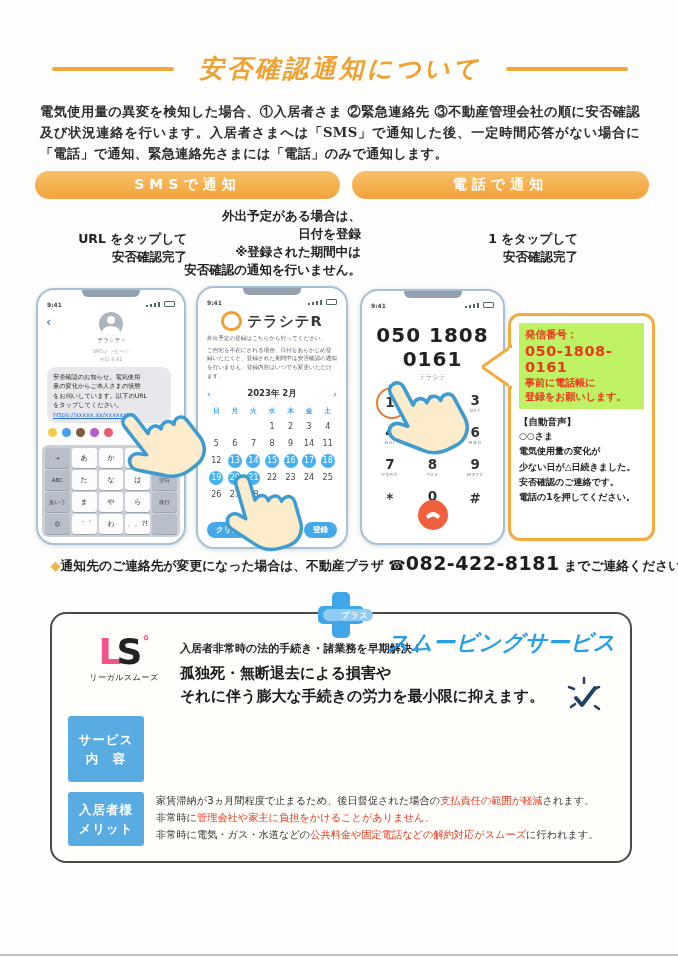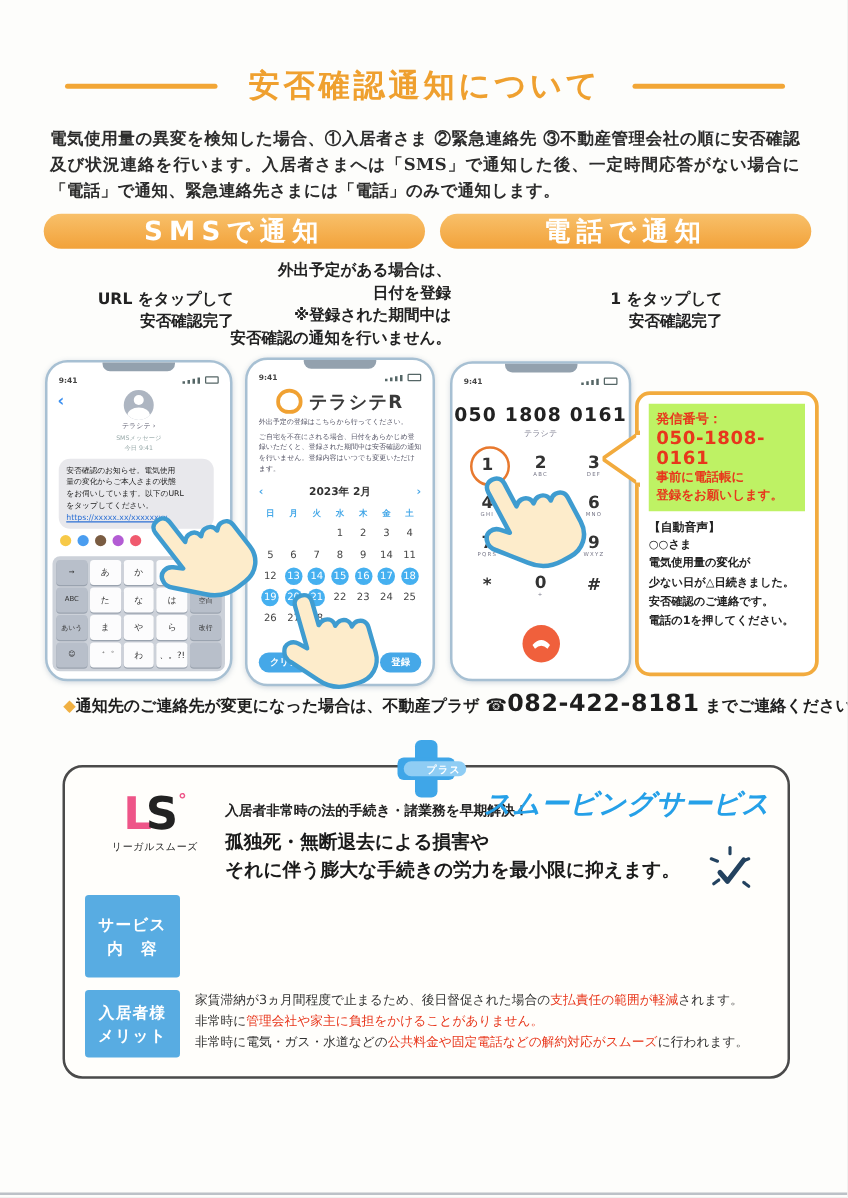--- a/index.html
+++ b/index.html
@@ -1,27 +1,27 @@
 <!DOCTYPE html>
 <html><head>
 <meta charset="utf-8">
 <style>
   html,body{margin:0;padding:0;background:#e8e8e8;}
   .page{position:relative;width:678px;height:958px;background:#fdfdfb;overflow:hidden;
         font-family:"DejaVu Sans",sans-serif;color:#2e2e2e;}
   
-  .title-row{position:absolute;top:52px;left:52px;width:576px;display:flex;align-items:center;gap:25px;}
+  .title-row{position:absolute;top:52px;left:52px;width:576px;display:flex;align-items:center;gap:25px;font-style:italic;}
   .title-line{flex:1;height:4px;background:#f2a636;border-radius:2px;}
   .title-text{color:#efa02f;font-size:25px;font-weight:bold;letter-spacing:3px;font-family:"DejaVu Serif",serif;white-space:nowrap;}
   
   .intro{position:absolute;top:101px;left:40px;width:600px;font-size:13.2px;line-height:1.6;
          font-family:"DejaVu Serif",serif;font-weight:600;color:#2c2c2c;text-align:justify;letter-spacing:.3px;}
   
   .pill{position:absolute;top:171px;height:28px;border-radius:15px;display:flex;align-items:center;justify-content:center;
-        background:linear-gradient(#f8c06a,#f2a23a);color:#fff;font-size:21px;font-weight:bold;letter-spacing:5px;}
+        background:linear-gradient(#f8c06a,#f2a23a);color:#fff;font-size:14px;font-weight:bold;letter-spacing:5px;}
   .pill.sms{left:35px;width:305px;}
   .pill.call{left:352px;width:297px;}
   
   .caption{position:absolute;text-align:right;font-size:12.5px;font-weight:bold;color:#222;line-height:1.45;}
   .caption.c-sms{top:230px;left:22px;width:165px;}
   .caption.c-reg{top:207px;left:181px;width:180px;}
   .caption.c-call{top:230px;left:413px;width:165px;}
   
   .phone{position:absolute;background:#fff;border:2px solid #a7c0d3;border-radius:18px;
          box-shadow:0 1px 4px rgba(90,120,150,.25);}
@@ -63,21 +63,21 @@
   .weekdays,.days{display:grid;grid-template-columns:repeat(7,1fr);text-align:center;}
   .weekdays{margin-top:6px;font-size:6.8px;color:#45a8e8;font-weight:bold;}
   .days{margin-top:2px;}
   .day{height:17px;display:flex;align-items:center;justify-content:center;font-size:8px;color:#444;}
   .day span{width:14px;height:14px;display:flex;align-items:center;justify-content:center;border-radius:50%;}
   .day.sel span{background:#45b0f0;color:#fff;}
   .cal-btns{position:absolute;left:9px;right:9px;bottom:9px;display:flex;justify-content:space-between;}
   .cal-btn{background:#45a8e8;color:#fff;font-size:7.5px;font-weight:bold;border-radius:9px;padding:3px 9px;}
   
   .p3{left:360px;top:289px;width:141px;height:252px;}
-  .call-num{margin-top:13px;text-align:center;font-size:15px;font-weight:bold;color:#222;letter-spacing:1px;}
+  .call-num{margin-top:13px;text-align:center;font-size:20px;font-weight:bold;color:#222;letter-spacing:1px;}
   .caller{text-align:center;font-size:6.5px;color:#889;margin-top:2px;}
   .keypad{width:118px;margin:9px auto 0;display:grid;grid-template-columns:repeat(3,1fr);row-gap:7px;column-gap:10px;}
   .pkey{position:relative;height:25px;display:flex;flex-direction:column;align-items:center;justify-content:center;}
   .pkey .digit{font-size:13.5px;font-weight:bold;color:#333;line-height:1;}
   .pkey .sub{font-size:4.3px;color:#778;letter-spacing:1px;margin-top:1px;}
   .pkey.circled::before{content:"";position:absolute;top:-4px;left:2px;width:28px;height:28px;
        border:2.5px solid #e8792e;border-radius:50%;}
   .hangup{position:absolute;bottom:13px;left:50%;transform:translateX(-50%);width:30px;height:30px;border-radius:50%;
        background:#f0603c;display:flex;align-items:center;justify-content:center;}
   

